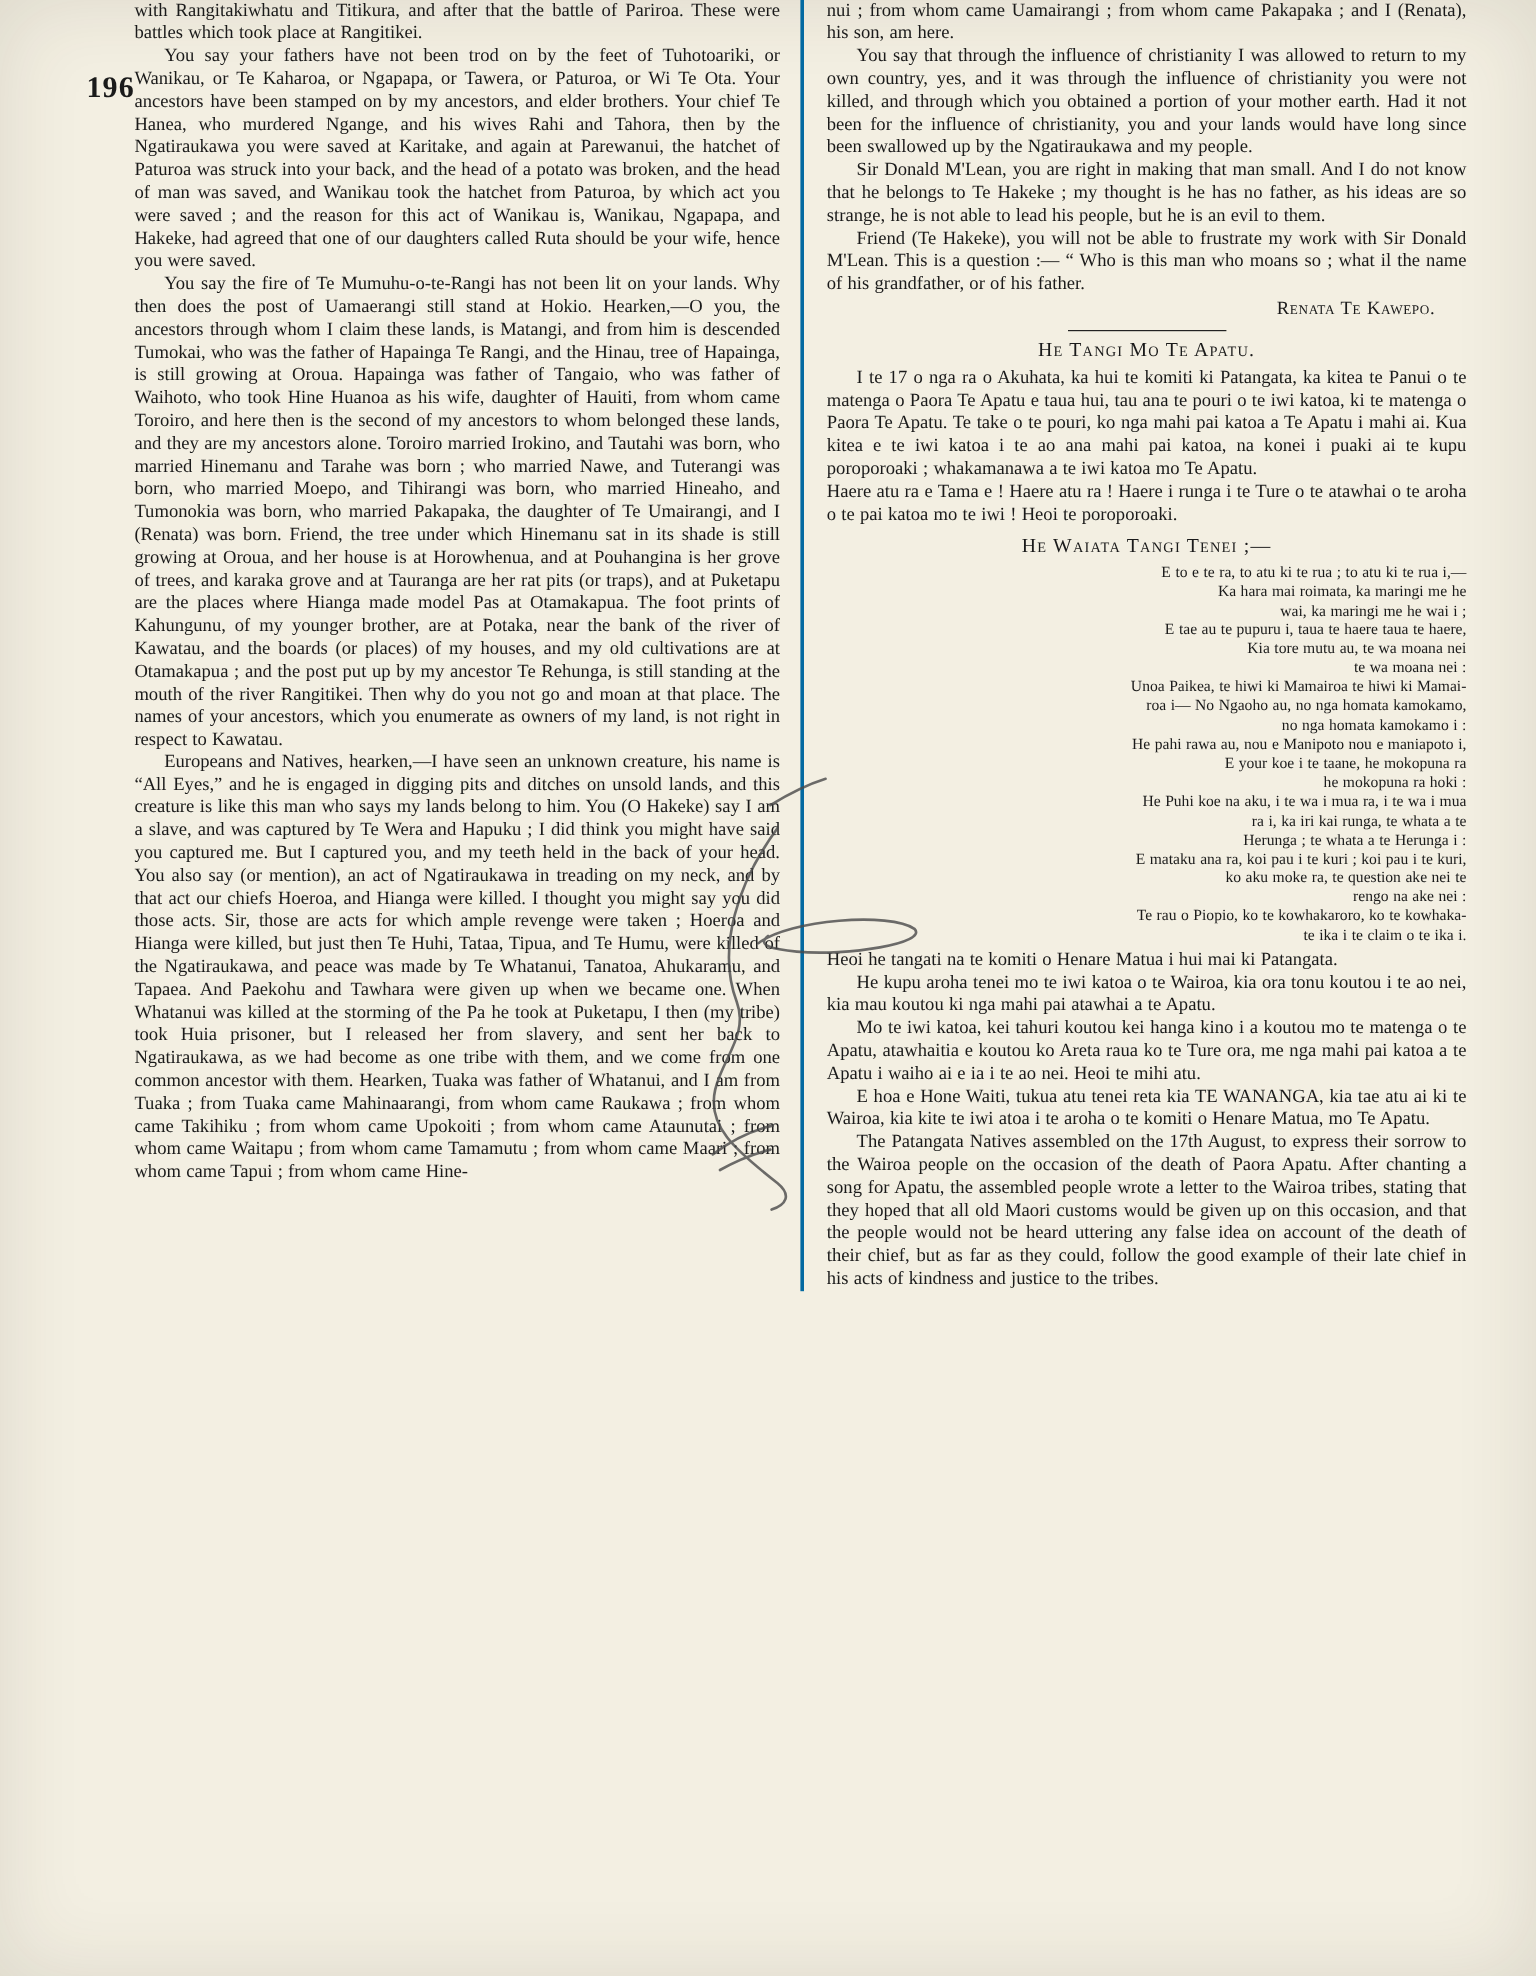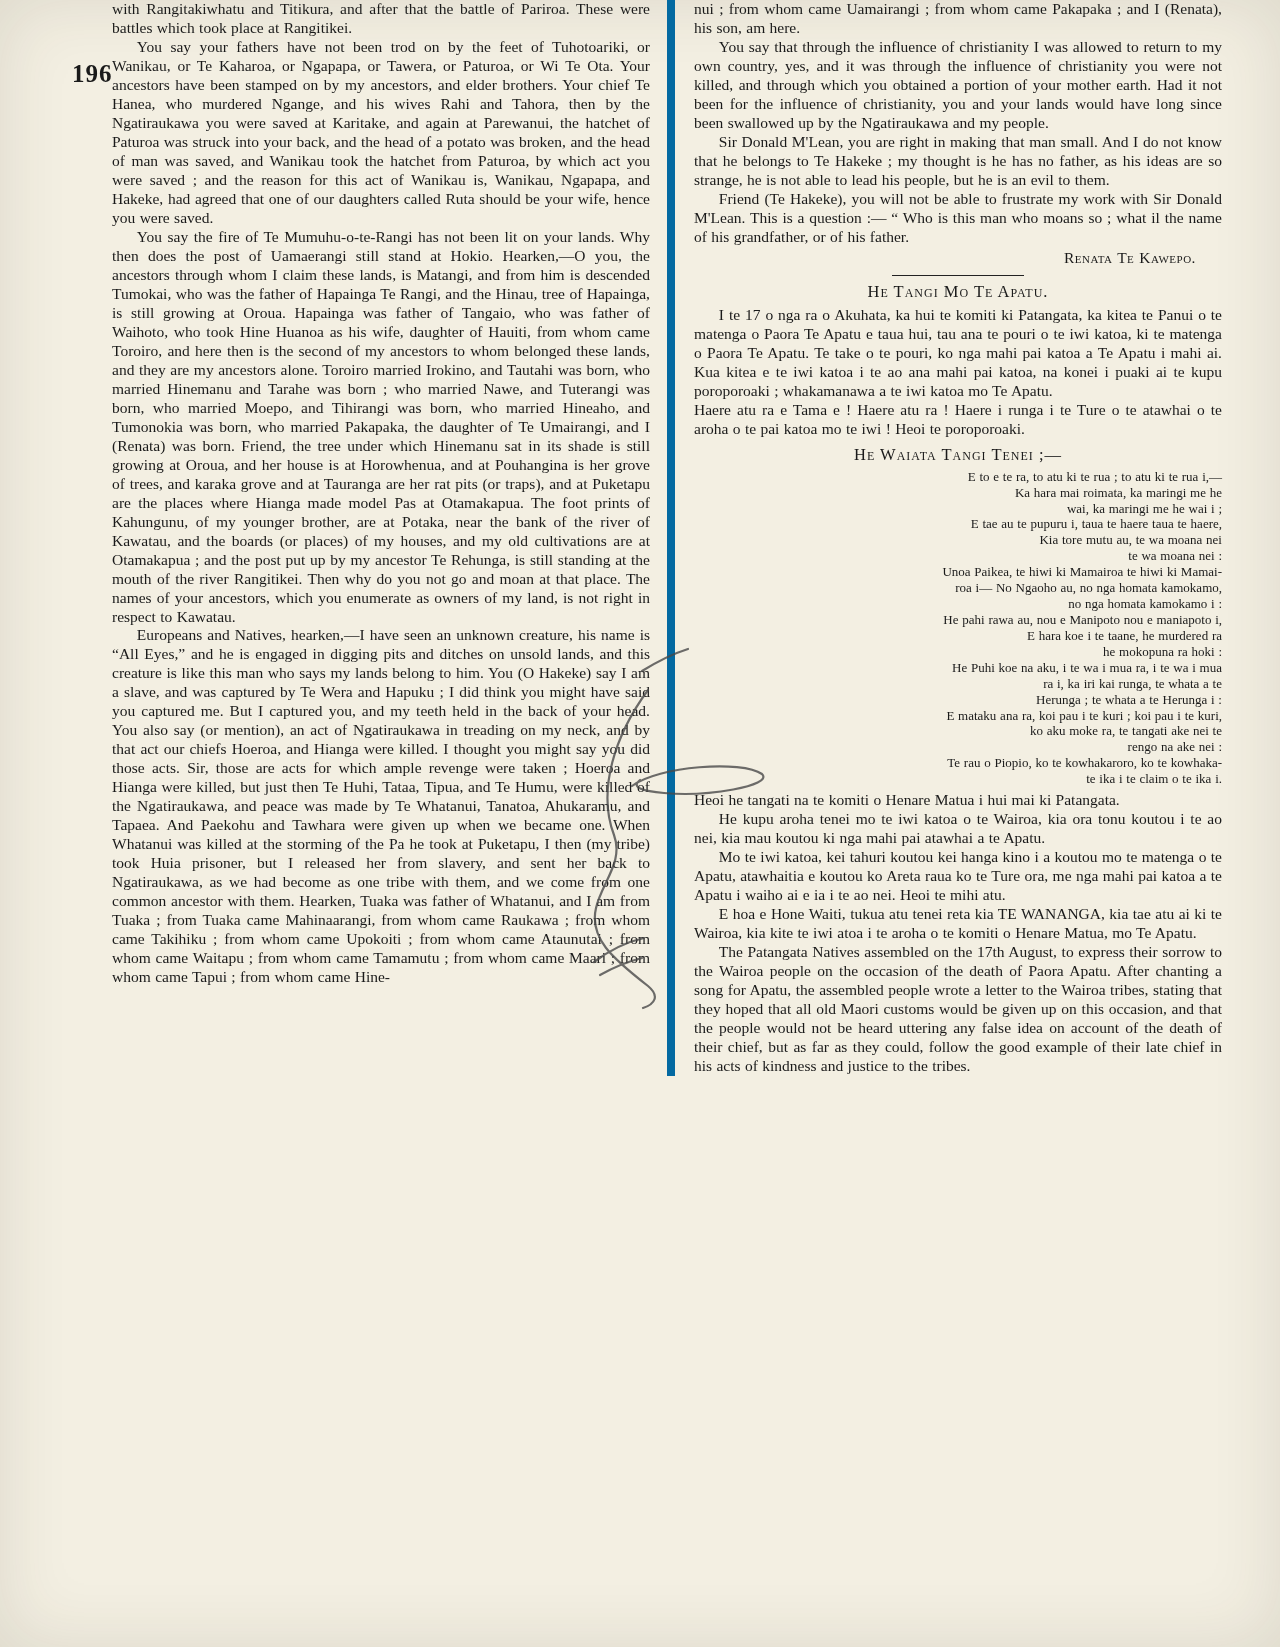--- a/index.html
+++ b/index.html
@@ -30,21 +30,21 @@
     font-weight: bold;
     letter-spacing: 3px;
     text-shadow: 0.6px 0 0 currentColor, -0.6px 0 0 currentColor;
   }
   .columns {
     display: flex;
     margin: 0 58px 0 64px;
   }
   .col { width: 50%; }
   .col-left  { padding-right: 17px; }
-  .col-right { padding-left: 19px; border-left: 8px solid #0369a1; }
+  .col-right { padding-left: 19px; border-left: 3px solid #0369a1; }
   p {
     margin: 0;
     font-size: 15.5px;
     line-height: 1.225;
     text-align: justify;
     text-indent: 1.6em;
     word-spacing: 0.5px;
   }
   p.noindent { text-indent: 0; }
   .signature {
@@ -124,27 +124,27 @@
         <div class="wline">E to e te ra, to atu ki te rua ; to atu ki te rua i,—</div>
         <div class="wline w1">Ka hara mai roimata, ka maringi me he</div>
         <div class="wline w1">wai, ka maringi me he wai i ;</div>
         <div class="wline">E tae au te pupuru i, taua te haere taua te haere,</div>
         <div class="wline w1">Kia tore mutu au, te wa moana nei</div>
         <div class="wline w1">te wa moana nei :</div>
         <div class="wline">Unoa Paikea, te hiwi ki Mamairoa te hiwi ki Mamai-</div>
         <div class="wline w1">roa i— No Ngaoho au, no nga homata kamokamo,</div>
         <div class="wline w1">no nga homata kamokamo i :</div>
         <div class="wline">He pahi rawa au, nou e Manipoto nou e maniapoto i,</div>
-        <div class="wline w1">E hara koe i te taane, he murdered ra</div>
+        <div class="wline w1">E your koe i te taane, he mokopuna ra</div>
         <div class="wline w1">he mokopuna ra hoki :</div>
         <div class="wline">He Puhi koe na aku, i te wa i mua ra, i te wa i mua</div>
         <div class="wline w1">ra i, ka iri kai runga, te whata a te</div>
         <div class="wline w1">Herunga ; te whata a te Herunga i :</div>
         <div class="wline">E mataku ana ra, koi pau i te kuri ; koi pau i te kuri,</div>
-        <div class="wline w1">ko aku moke ra, te tangati ake nei te</div>
+        <div class="wline w1">ko aku moke ra, te question ake nei te</div>
         <div class="wline w1">rengo na ake nei :</div>
         <div class="wline">Te rau o Piopio, ko te kowhakaroro, ko te kowhaka-</div>
         <div class="wline w1">te ika i te claim o te ika i.</div>
       </div>
 
       <p class="noindent">Heoi he tangati na te komiti o Henare Matua i hui mai ki Patangata.</p>
       <p>He kupu aroha tenei mo te iwi katoa o te Wairoa, kia ora tonu koutou i te ao nei, kia mau koutou ki nga mahi pai atawhai a te Apatu.</p>
       <p>Mo te iwi katoa, kei tahuri koutou kei hanga kino i a koutou mo te matenga o te Apatu, atawhaitia e koutou ko Areta raua ko te Ture ora, me nga mahi pai katoa a te Apatu i waiho ai e ia i te ao nei.  Heoi te mihi atu.</p>
       <p>E hoa e Hone Waiti, tukua atu tenei reta kia TE WANANGA, kia tae atu ai ki te Wairoa, kia kite te iwi atoa i te aroha o te komiti o Henare Matua, mo Te Apatu.</p>
       <p>The Patangata Natives assembled on the 17th August, to express their sorrow to the Wairoa people on the occasion of the death of Paora Apatu.  After chanting a song for Apatu, the assembled people wrote a letter to the Wairoa tribes, stating that they hoped that all old Maori customs would be given up on this occasion, and that the people would not be heard uttering any false idea on account of the death of their chief, but as far as they could, follow the good example of their late chief in his acts of kindness and justice to the tribes.</p>

